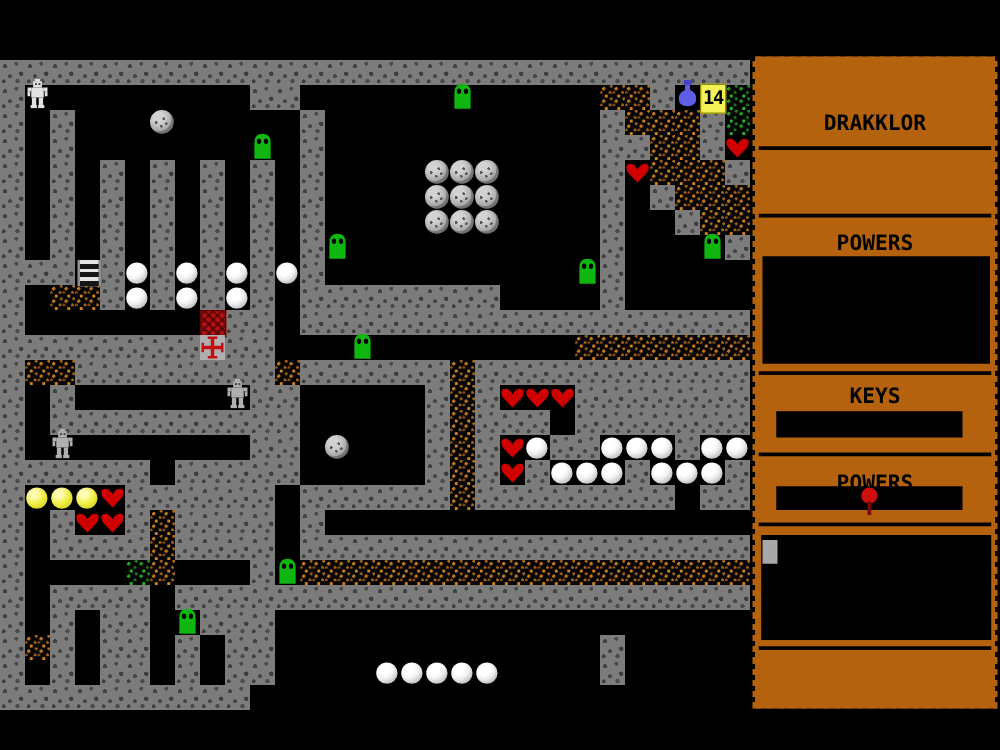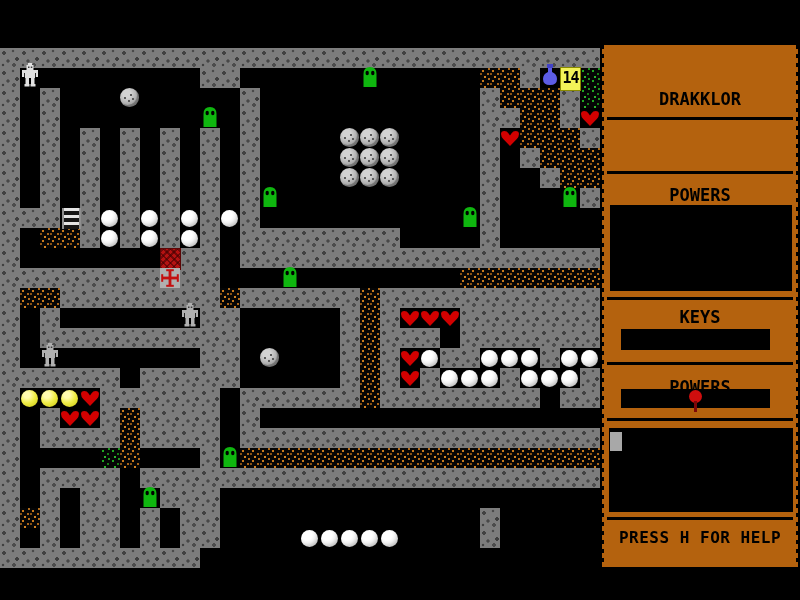--- a/index.html
+++ b/index.html
@@ -818,15 +818,14 @@
     </div>
 
     <div class="sb divider" style="top:373px"></div>
 
     <div class="sb blackbox" style="top:383px;left:7px;width:184px;height:84px">
       <div class="chip"></div>
     </div>
 
     <div class="sb divider" style="top:472px"></div>
 
-    <div class="sb help" style="top:484px">PRESS H FOR HELP</div>
   </aside>
 </div>
 
 </body></html>

